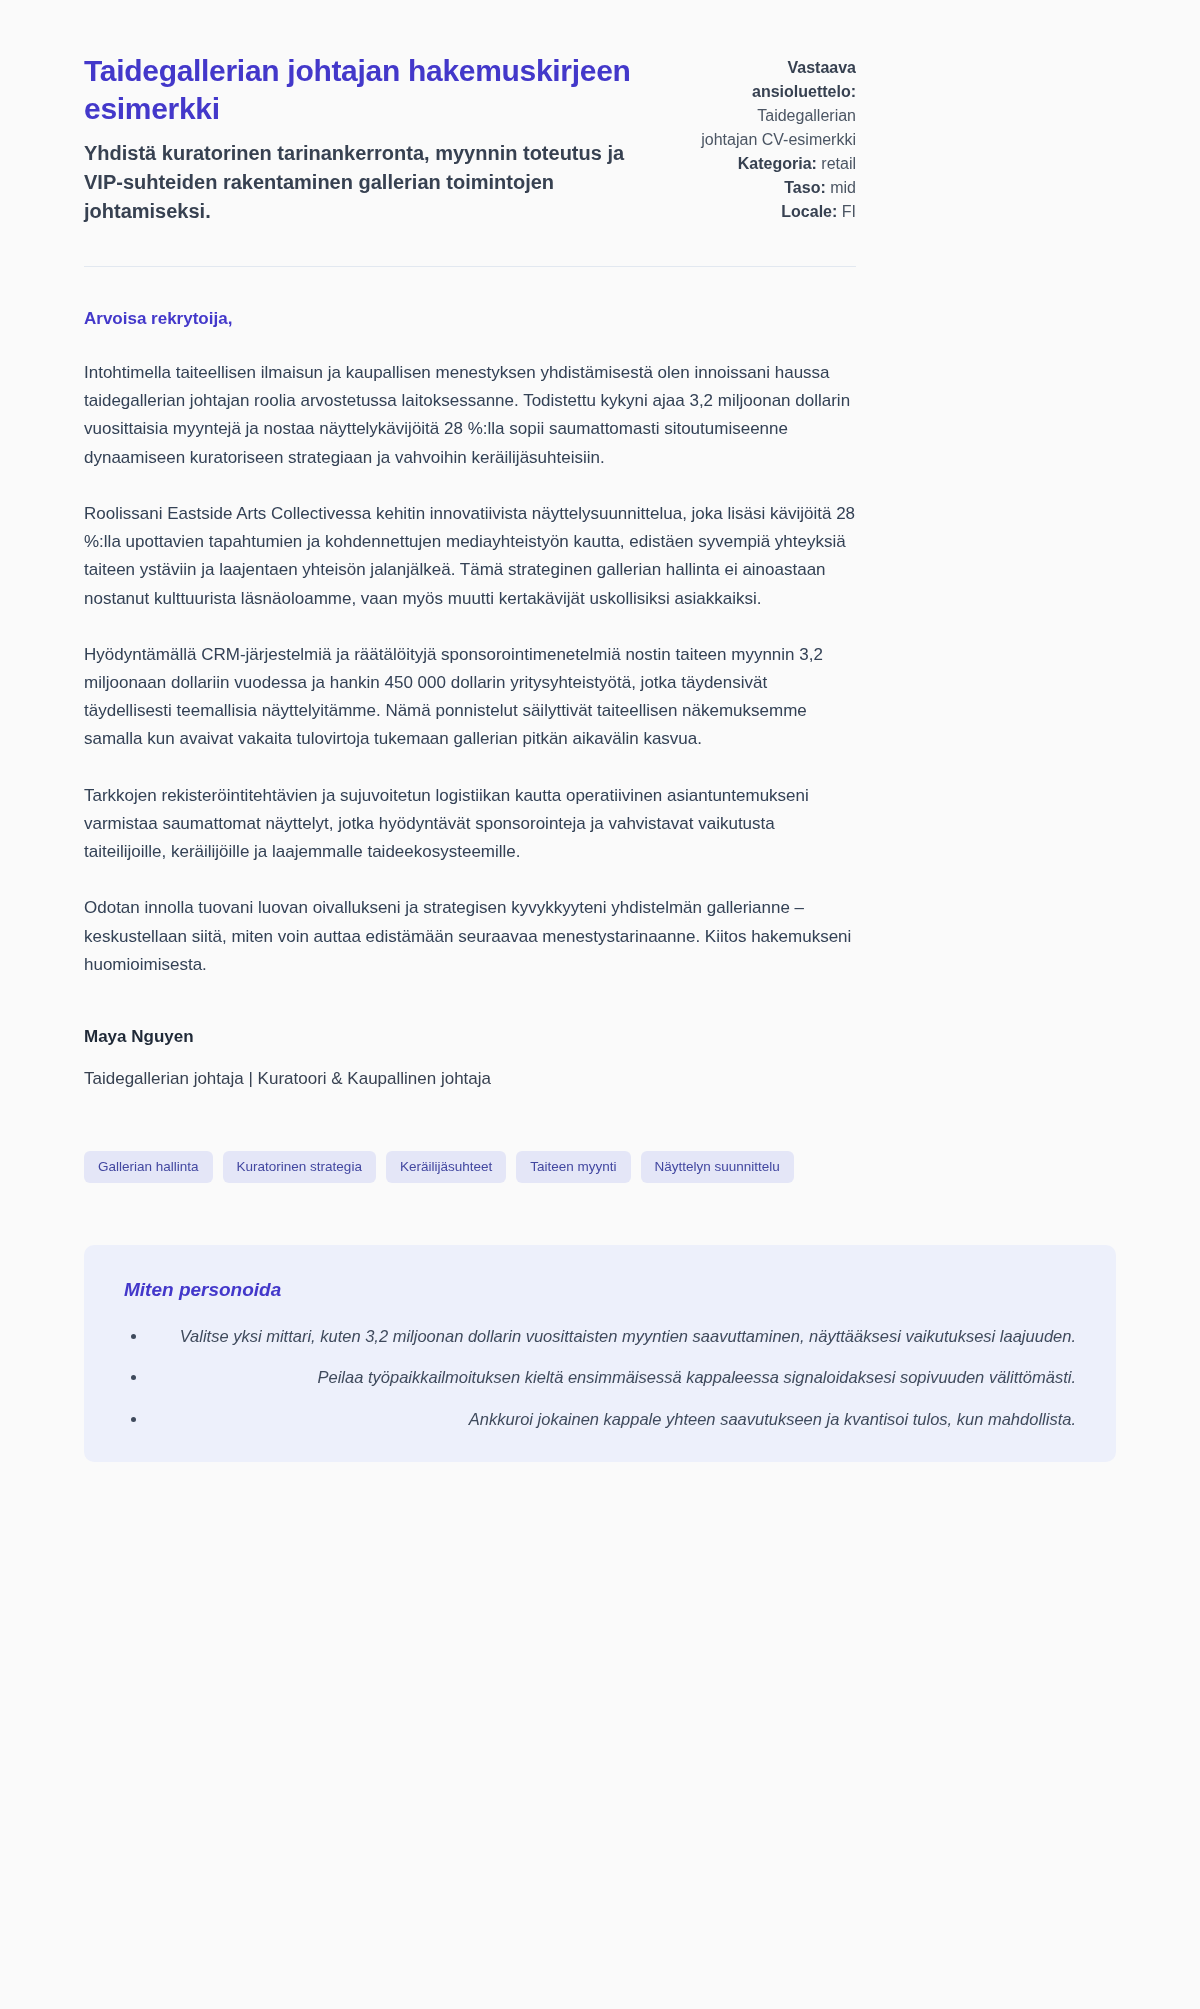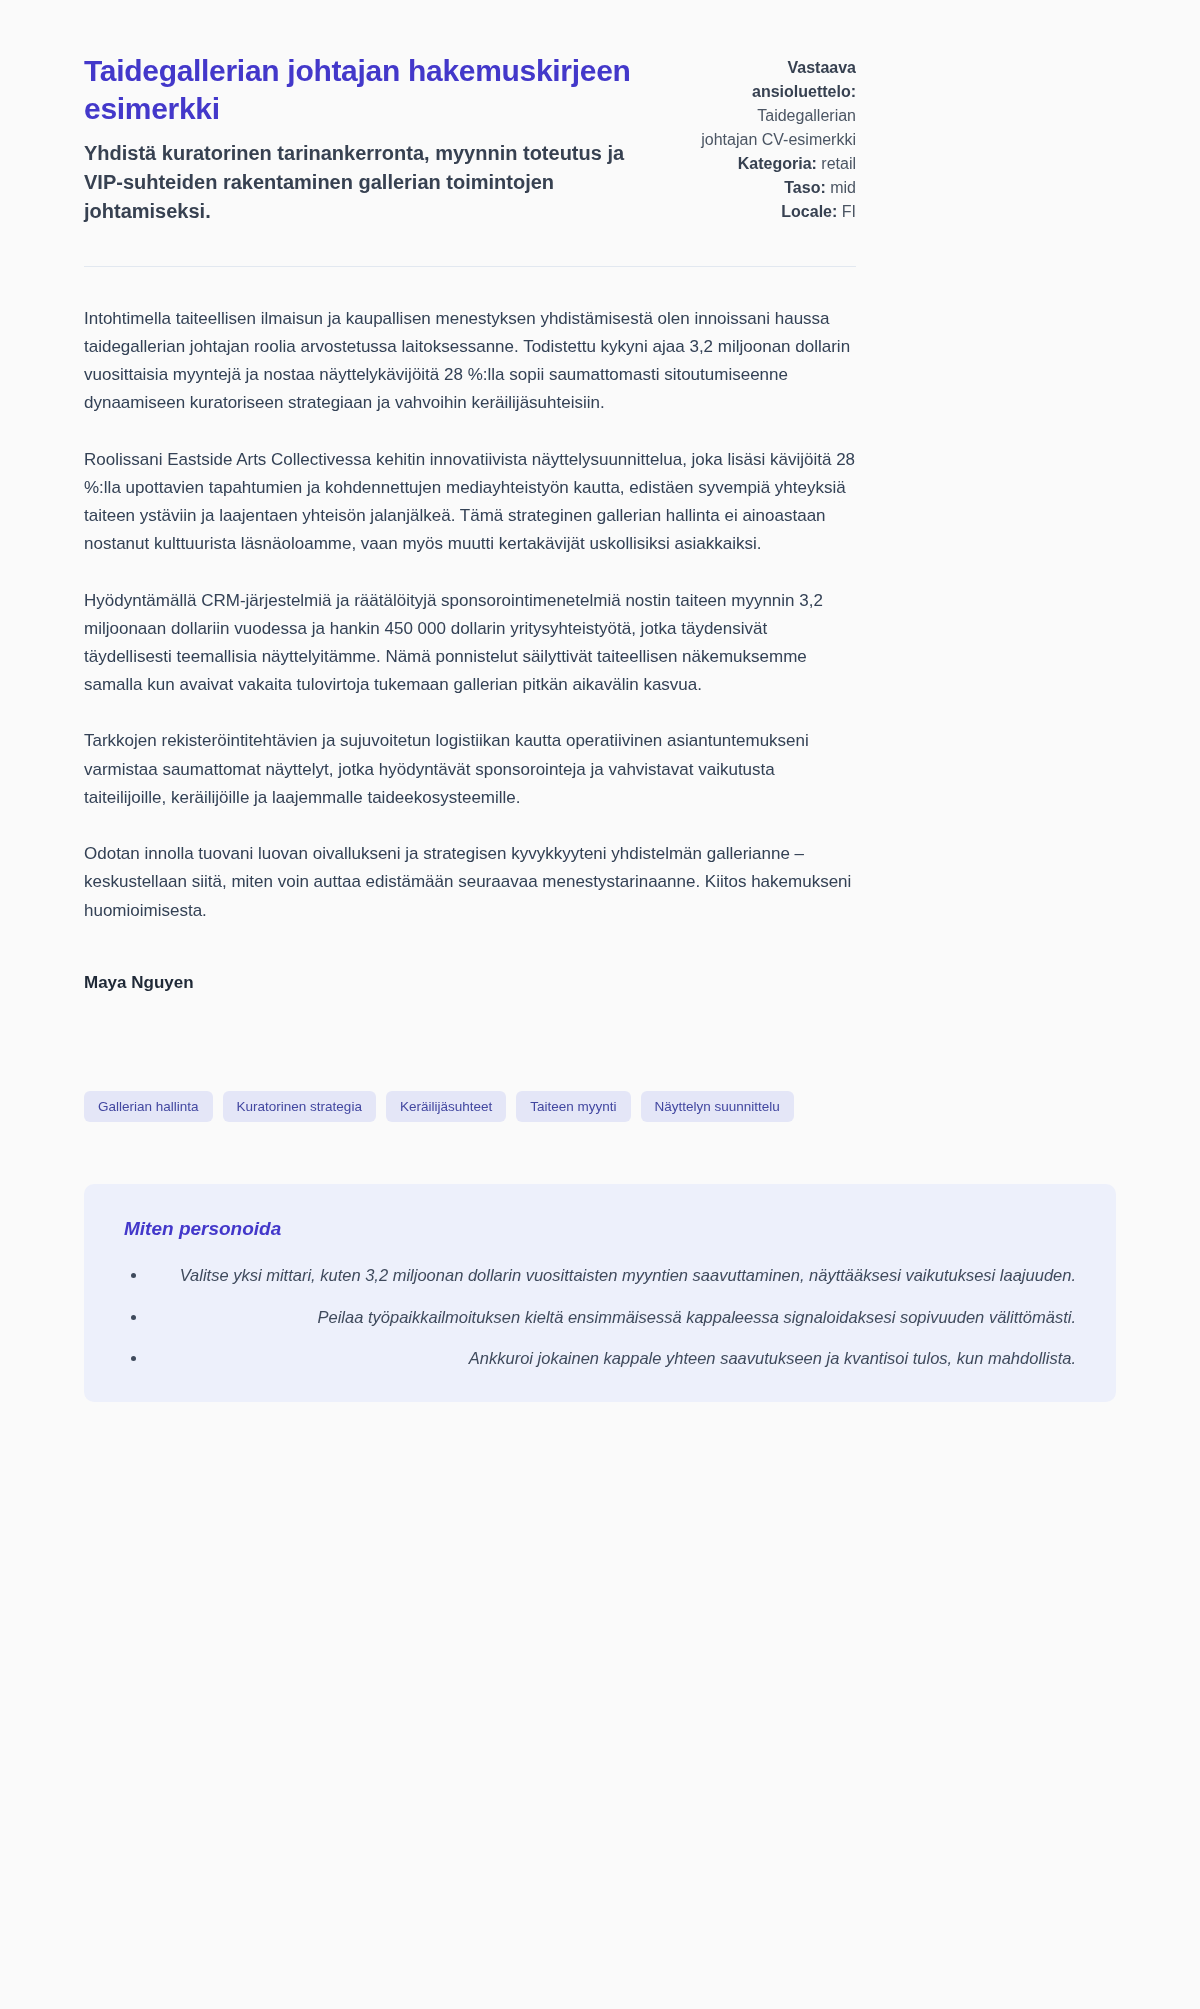--- a/index.html
+++ b/index.html
@@ -89,21 +89,20 @@
     gap: 10px;
   }
   .tag {
     background: var(--tag-bg);
     color: var(--tag-text);
     font-size: 13.5px;
     line-height: 1;
     padding: 9px 14px;
     border-radius: 6px;
     white-space: nowrap;
-    margin-top: 36px;
   }
 
   
   .tips {
     margin-top: 62px;
     width: 1032px;
     background: var(--tip-bg);
     border-radius: 10px;
     padding: 34px 40px 30px;
     font-style: italic;
@@ -151,27 +150,29 @@
         <p class="meta-row">
           <span class="label">Locale:</span>
           <span>FI</span>
         </p>
       </div>
     </header>
 
     <hr class="divider">
 
     <section class="letter">
+      <p class="greeting">Arvoisa rekrytoija,</p>
       <p class="para">Intohtimella taiteellisen ilmaisun ja kaupallisen menestyksen yhdistämisestä olen innoissani haussa taidegallerian johtajan roolia arvostetussa laitoksessanne. Todistettu kykyni ajaa 3,2 miljoonan dollarin vuosittaisia myyntejä ja nostaa näyttelykävijöitä 28 %:lla sopii saumattomasti sitoutumiseenne dynaamiseen kuratoriseen strategiaan ja vahvoihin keräilijäsuhteisiin.</p>
       <p class="para">Roolissani Eastside Arts Collectivessa kehitin innovatiivista näyttelysuunnittelua, joka lisäsi kävijöitä 28 %:lla upottavien tapahtumien ja kohdennettujen mediayhteistyön kautta, edistäen syvempiä yhteyksiä taiteen ystäviin ja laajentaen yhteisön jalanjälkeä. Tämä strateginen gallerian hallinta ei ainoastaan nostanut kulttuurista läsnäoloamme, vaan myös muutti kertakävijät uskollisiksi asiakkaiksi.</p>
       <p class="para">Hyödyntämällä CRM-järjestelmiä ja räätälöityjä sponsorointimenetelmiä nostin taiteen myynnin 3,2 miljoonaan dollariin vuodessa ja hankin 450 000 dollarin yritysyhteistyötä, jotka täydensivät täydellisesti teemallisia näyttelyitämme. Nämä ponnistelut säilyttivät taiteellisen näkemuksemme samalla kun avaivat vakaita tulovirtoja tukemaan gallerian pitkän aikavälin kasvua.</p>
       <p class="para">Tarkkojen rekisteröintitehtävien ja sujuvoitetun logistiikan kautta operatiivinen asiantuntemukseni varmistaa saumattomat näyttelyt, jotka hyödyntävät sponsorointeja ja vahvistavat vaikutusta taiteilijoille, keräilijöille ja laajemmalle taideekosysteemille.</p>
       <p class="para">Odotan innolla tuovani luovan oivallukseni ja strategisen kyvykkyyteni yhdistelmän gallerianne – keskustellaan siitä, miten voin auttaa edistämään seuraavaa menestystarinaanne. Kiitos hakemukseni huomioimisesta.</p>
       <div class="signature">
         <p class="sig-name">Maya Nguyen</p>
+        <p class="sig-role">Taidegallerian johtaja | Kuratoori &amp; Kaupallinen johtaja</p>
       </div>
     </section>
 
     <div class="tags">
       <span class="tag">Gallerian hallinta</span>
       <span class="tag">Kuratorinen strategia</span>
       <span class="tag">Keräilijäsuhteet</span>
       <span class="tag">Taiteen myynti</span>
       <span class="tag">Näyttelyn suunnittelu</span>
     </div>

